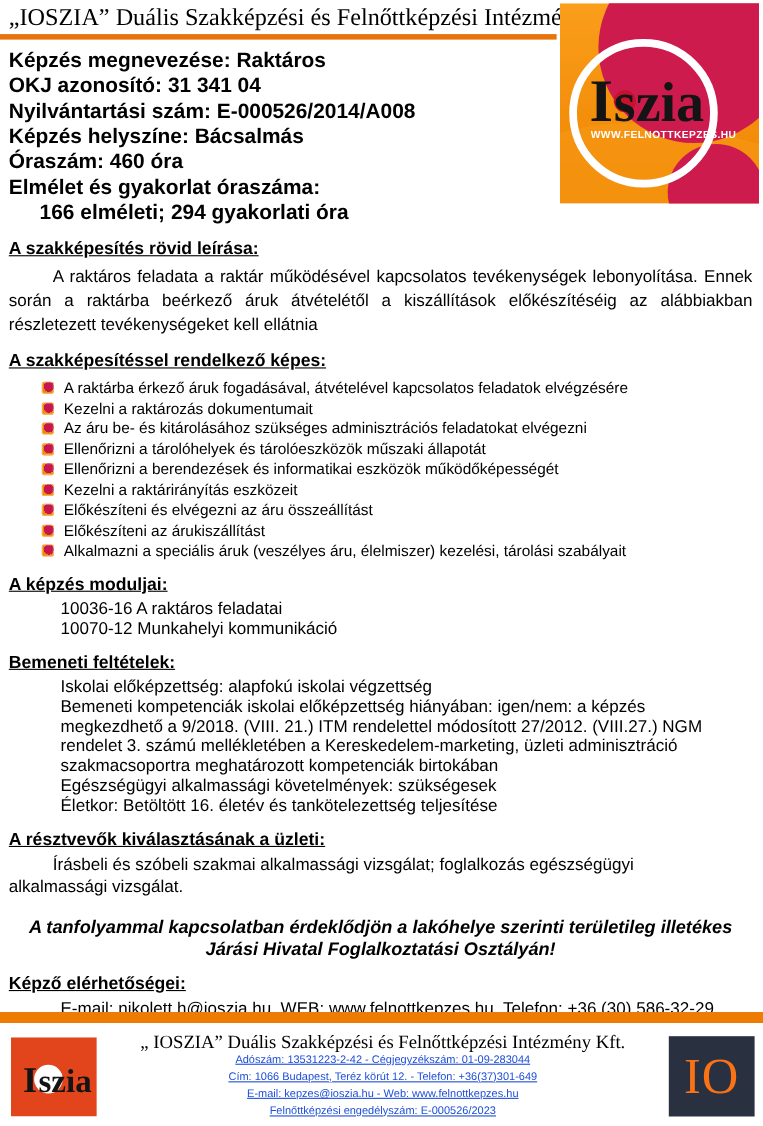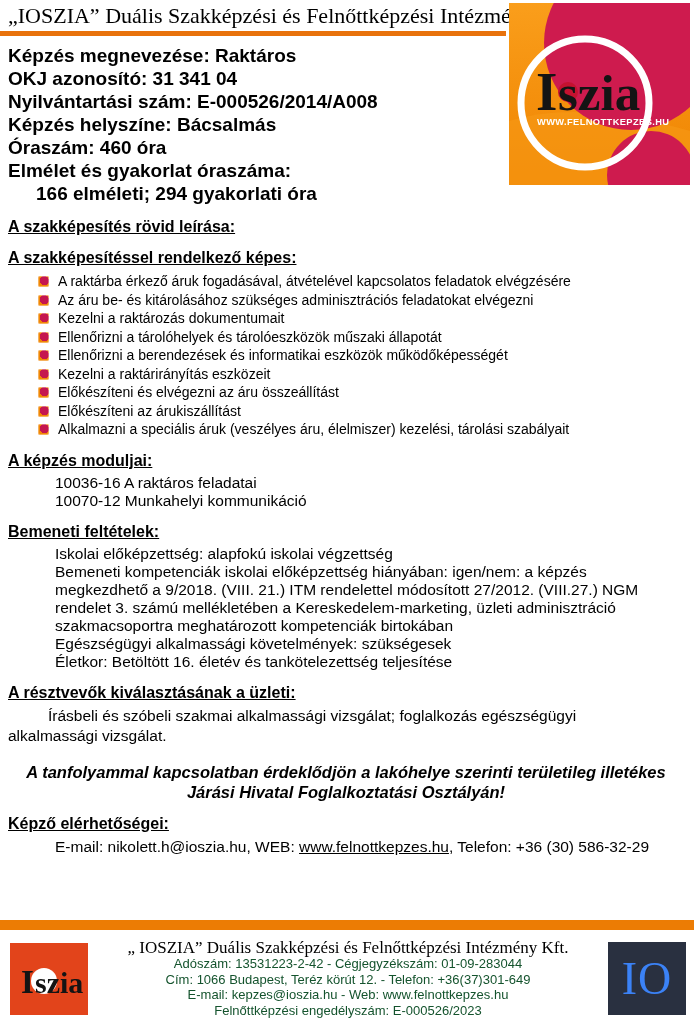--- a/index.html
+++ b/index.html
@@ -64,27 +64,27 @@
   .contact-line { padding-left:47px; font-size:15.5px; line-height:19px; margin-top:4px; }
   .web-link { text-decoration:underline; color:#000; cursor:pointer; }
 
   
   .footer { position:absolute; left:0; right:0; bottom:0; }
   .footer-bar { height:10px; background:#EC7C04; }
   .footer-bottom { display:flex; align-items:center; padding:9px 8px 6px 10px; }
   .footer-logo-left { flex:none; width:78px; height:72px; display:block; }
   .footer-center { flex:1; text-align:center; }
   .footer-company { font-family:"Liberation Serif", serif; font-size:17px; line-height:17px; }
-  .footer-line { font-size:13px; line-height:15.5px; color:#14532d; }
+  .footer-line { font-size:10px; line-height:15.5px; color:#1d4ed8;text-decoration:underline; }
   .footer-logo-right {
     flex:none; width:78px; height:73px; background:#293040;
     display:flex; align-items:center; justify-content:center;
   }
   .footer-logo-right span {
-    font-family:"Liberation Serif", serif; font-size:46px; color:#3b82f6; letter-spacing:1px;
+    font-family:"Liberation Serif", serif; font-size:46px; color:#f97316; letter-spacing:1px;
   }
 </style>
 </head>
 <body>
 
 <div class="page">
 
   <div class="header">
     <div class="header-title">„IOSZIA” Duális Szakképzési és Felnőttképzési Intézmény</div>
     <div class="header-rule"></div>
@@ -114,34 +114,35 @@
       <div>Képzés megnevezése: Raktáros</div>
       <div>OKJ azonosító: 31 341 04</div>
       <div>Nyilvántartási szám: E-000526/2014/A008</div>
       <div>Képzés helyszíne: Bácsalmás</div>
       <div>Óraszám: 460 óra</div>
       <div>Elmélet és gyakorlat óraszáma:</div>
       <div class="hours-detail">166 elméleti; 294 gyakorlati óra</div>
     </div>
 
     <div class="sec-heading">A szakképesítés rövid leírása:</div>
+    <div class="desc-body">A raktáros feladata a raktár működésével kapcsolatos tevékenységek lebonyolítása. Ennek során a raktárba beérkező áruk átvételétől a kiszállítások előkészítéséig az alábbiakban részletezett tevékenységeket kell ellátnia</div>
 
     <div class="sec-heading">A szakképesítéssel rendelkező képes:</div>
     <ul class="competency-list">
       <li>
           <span class="bullet-icon"></span>
           <span>A raktárba érkező áruk fogadásával, átvételével kapcsolatos feladatok elvégzésére</span>
         </li>
       <li>
           <span class="bullet-icon"></span>
+          <span>Kezelni a raktározás dokumentumait</span>
+        </li>
+      <li>
+          <span class="bullet-icon"></span>
           <span>Az áru be- és kitárolásához szükséges adminisztrációs feladatokat elvégezni</span>
-        </li>
-      <li>
-          <span class="bullet-icon"></span>
-          <span>Kezelni a raktározás dokumentumait</span>
         </li>
       <li>
           <span class="bullet-icon"></span>
           <span>Ellenőrizni a tárolóhelyek és tárolóeszközök műszaki állapotát</span>
         </li>
       <li>
           <span class="bullet-icon"></span>
           <span>Ellenőrizni a berendezések és informatikai eszközök működőképességét</span>
         </li>
       <li>

